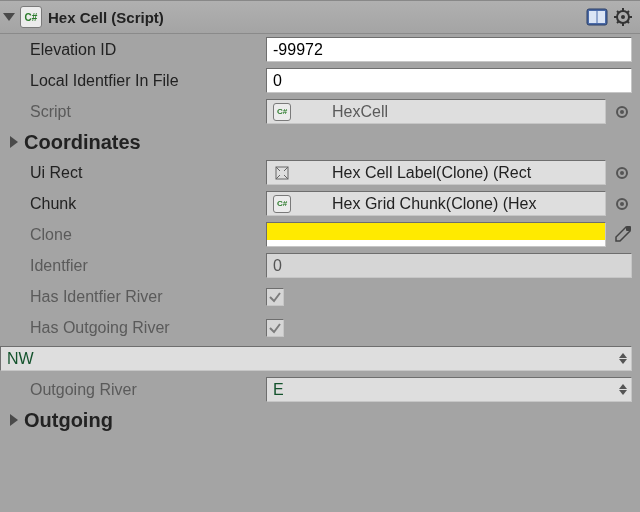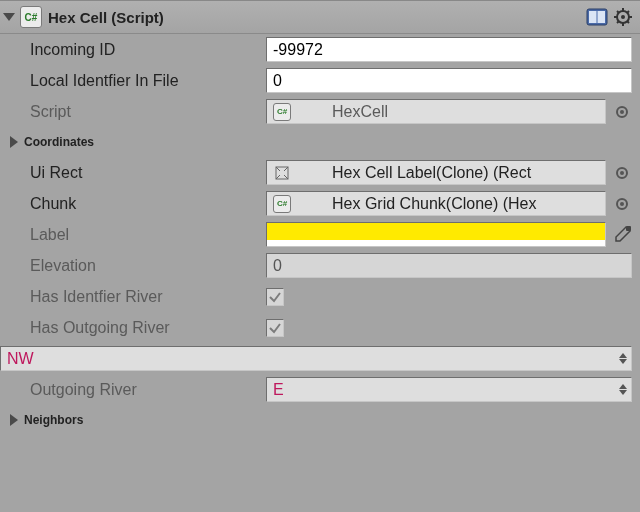--- a/index.html
+++ b/index.html
@@ -32,28 +32,28 @@
   .obj-text { flex:1; white-space:nowrap; overflow:hidden;margin-left:37px; }
   .picker-dot { width:20px; height:20px; display:flex; align-items:center; justify-content:center; }
   .picker-dot .ring { width:12px; height:12px; border:2px solid #555; border-radius:50%; position:relative;}
   .picker-dot .ring::after { content:""; position:absolute; left:50%; top:50%; width:4px; height:4px; background:#555; border-radius:50%; transform:translate(-50%,-50%);}
   .color-field { flex:1; height:25px; display:flex; flex-direction:column; border:1px solid; border-color:#6e6e6e #c6c6c6 #c6c6c6 #6e6e6e;}
   .color-main { flex:1; }
   .color-alpha { height:6px; background:#fff; }
   .eyedrop { width:20px; height:20px; }
   .chk { width:18px; height:18px; border:1px solid; border-color:#6e6e6e #c6c6c6 #c6c6c6 #6e6e6e; background:#d6d6d6; display:flex; align-items:center; justify-content:center;}
   .chk.ro svg { opacity:0.55; }
-  .sel { flex:1; display:flex; align-items:center; justify-content:space-between; background:#dedede; color:#be185d; padding-right:4px;}
+  .sel { flex:1; display:flex; align-items:center; justify-content:space-between; background:#dedede; color:#14532d; padding-right:4px;}
   .sel .arrows { display:flex; flex-direction:column; gap:1px; }
   .sel .arrows .up { width:0;height:0;border-left:4px solid transparent;border-right:4px solid transparent;border-bottom:5px solid #555;}
   .sel .arrows .down { width:0;height:0;border-left:4px solid transparent;border-right:4px solid transparent;border-top:5px solid #555;}
   .dim { color:#5a5a5a; }
   .section { height:30px; display:flex; align-items:center; padding-left:4px;}
   .section .foldout { width:20px; }
-  .section-title { font-weight:bold; font-size:12px; }
+  .section-title { font-weight:bold; font-size:20px; }
 </style>
 </head>
 <body>
 <div class="panel">
 
   <div class="header">
     <div class="foldout">
         <div class="tri tri-down"></div>
       </div>
     <div class="cs-chip">C#</div>
@@ -79,21 +79,21 @@
               <line x1="13" y1="14" x2="15" y2="16"></line>
               <line x1="3" y1="16" x2="5" y2="14"></line>
               <line x1="13" y1="6" x2="15" y2="4"></line>
             </g>
           </svg>
       </span>
     </div>
   </div>
 
   <div class="row">
-    <div class="label-col">Incoming ID</div>
+    <div class="label-col">Elevation ID</div>
     <div class="field-col">
         <input class="txt" value="-99972" style="">
       </div>
   </div>
 
   <div class="row">
     <div class="label-col">Local Identfier In File</div>
     <div class="field-col">
         <input class="txt" value="0" style="">
       </div>
@@ -147,37 +147,37 @@
         <div class="cs-chip small chip">C#</div>
         <span class="obj-text">Hex Grid Chunk(Clone) (Hex</span>
       </div>
       <span class="picker-dot">
           <span class="ring"></span>
         </span>
     </div>
   </div>
 
   <div class="row">
-    <div class="label-col sub dim">Label</div>
+    <div class="label-col sub dim">Clone</div>
     <div class="field-col">
       <div class="color-field">
         <div class="color-main" style="background:#ffea00"></div>
         <div class="color-alpha"></div>
       </div>
       <span class="eyedrop">
         <svg width="20" height="20" viewBox="0 0 20 20">
             <path d="M14 2 L18 6 L8 16 L4 16 L4 12 Z" fill="none" stroke="#444" stroke-width="1.5"></path>
             <rect x="14" y="1" width="5" height="5" rx="1" fill="#444"></rect>
           </svg>
       </span>
     </div>
   </div>
 
   <div class="row">
-    <div class="label-col sub dim">Elevation</div>
+    <div class="label-col sub dim">Identfier</div>
     <div class="field-col">
         <div class="ro-txt">0</div>
       </div>
   </div>
 
   <div class="row">
     <div class="label-col sub dim">Has Identfier River</div>
     <div class="field-col">
       <div class="chk ro">
         <svg width="14" height="14" viewBox="0 0 14 14">
@@ -220,16 +220,16 @@
             <span class="down"></span>
           </span>
       </div>
     </div>
   </div>
 
   <div class="section">
     <div class="foldout">
         <div class="tri tri-right"></div>
       </div>
-    <div class="section-title">Neighbors</div>
+    <div class="section-title">Outgoing</div>
   </div>
 
 </div>
 
 </body></html>

